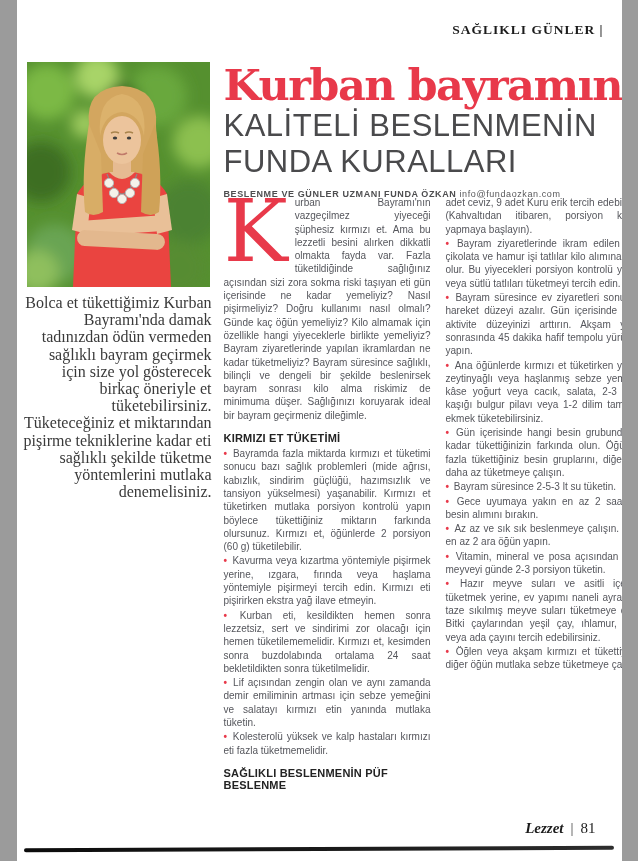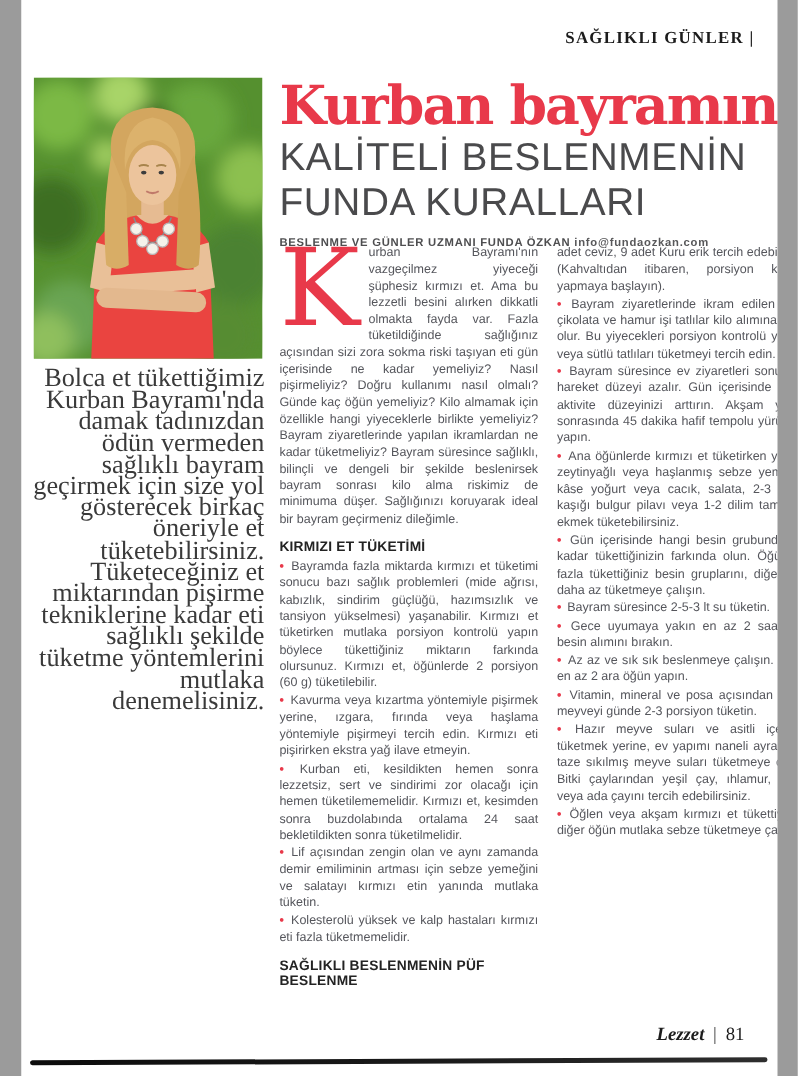--- a/index.html
+++ b/index.html
@@ -20,38 +20,38 @@
     position:absolute;top:22px;right:18px;
     font-family:"Liberation Serif",serif;font-size:13.5px;font-weight:600;
     letter-spacing:1px;color:#1c1c1c;
   }
   
   .photo{position:absolute;left:10px;top:62px;width:183px;height:225px;}
   .photo svg{display:block;width:100%;height:100%;}
   
   .deck{
     position:absolute;left:6px;top:294px;width:189px;
-    font-family:"Liberation Serif",serif;font-size:21px;line-height:17.2px;
+    font-family:"Liberation Serif",serif;font-size:16px;line-height:17.2px;
     color:#3a3a3a;text-align:right;
   }
   
   .title-block{position:absolute;left:207px;top:62px;width:428px;}
   .title-red{
     font-family:"DejaVu Serif",serif;font-weight:700;
     font-size:43px;line-height:46px;letter-spacing:-1.5px;color:var(--red);
     white-space:nowrap;
   }
   .title-gray{
     font-family:"Liberation Sans",sans-serif;font-weight:400;
     font-size:31px;line-height:36px;letter-spacing:0.5px;color:var(--subtitle);
     white-space:nowrap;
   }
   .byline{margin-top:9px;font-size:9px;letter-spacing:0.6px;color:#58585a;}
   .byline .author{font-weight:700;color:#4e4e50;}
-  .byline .email{font-weight:700;color:#58585a;}
+  .byline .email{font-weight:400;color:#58585a;}
   
   .columns{
     position:absolute;left:207px;top:196px;width:430px;
     display:flex;gap:15px;
   }
   .col{width:207px;}
   .body-p{
     font-size:10px;line-height:13.3px;color:var(--body);
     text-align:justify;
   }

